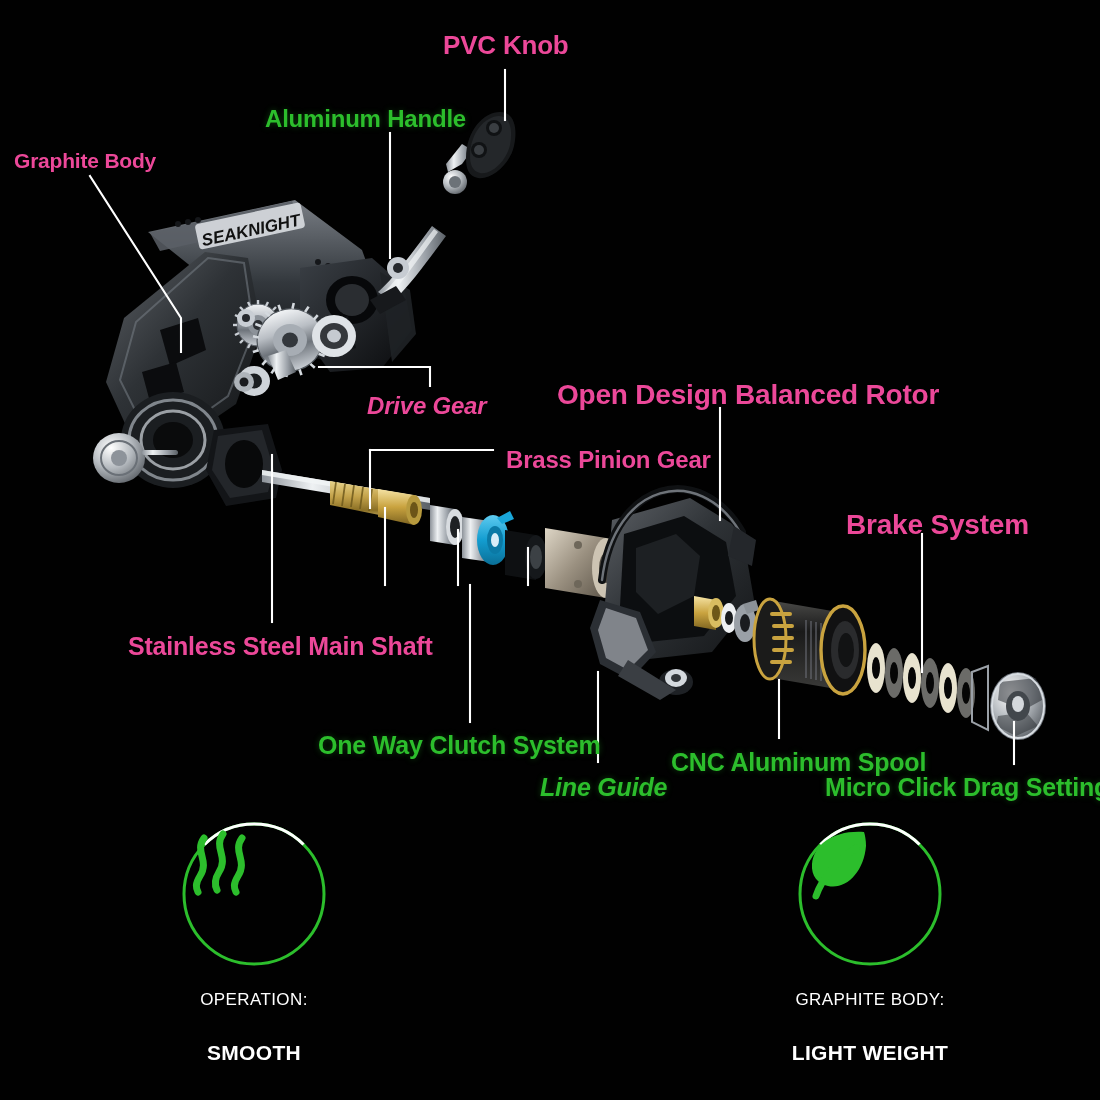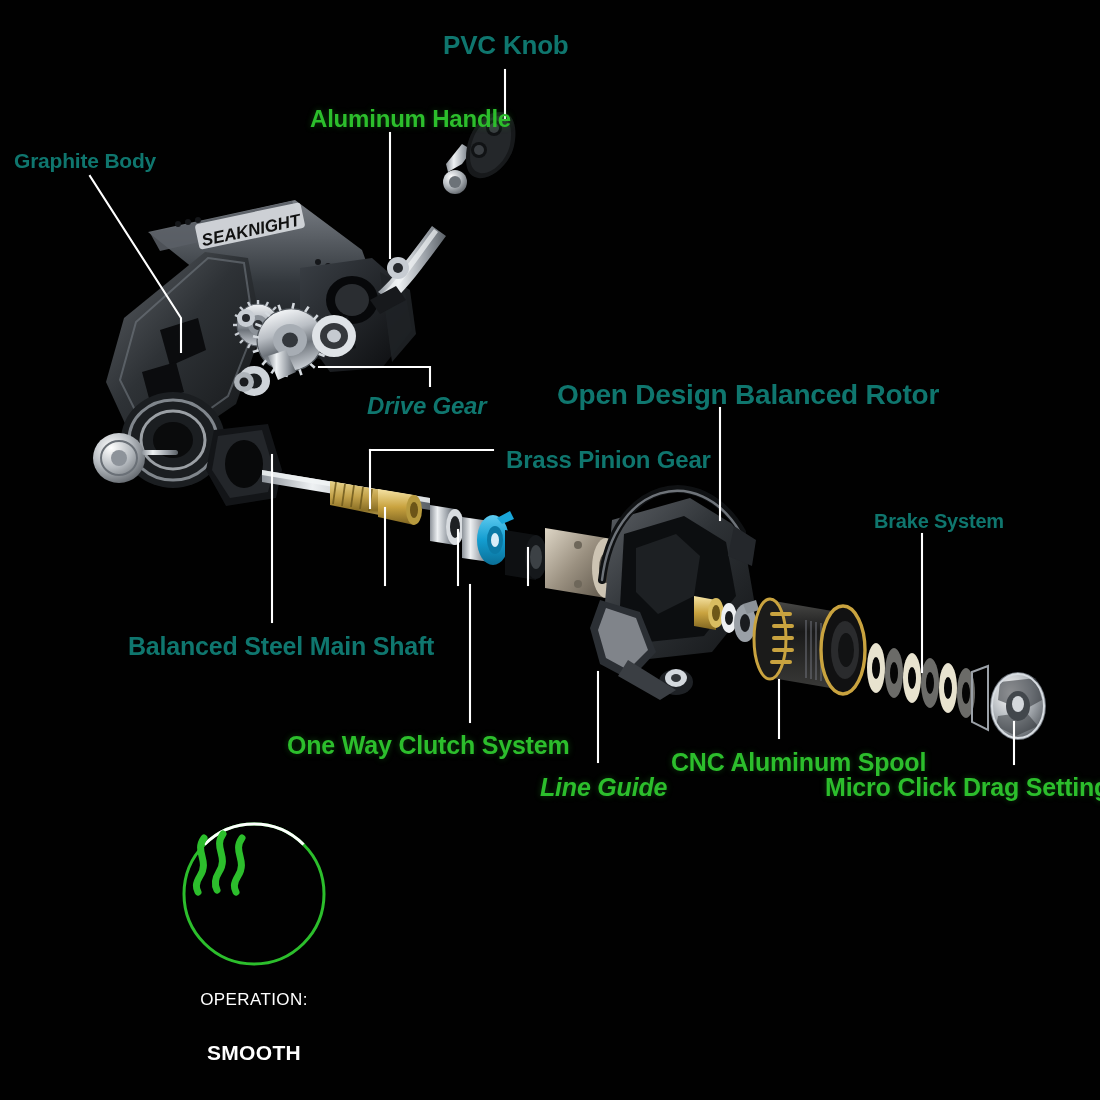--- a/index.html
+++ b/index.html
@@ -13,21 +13,21 @@
 
   
   #art{position:absolute;left:0;top:0;width:1100px;height:1100px;}
 
   
   .lbl{
     position:absolute;white-space:nowrap;
     font-weight:700;letter-spacing:-0.2px;
     line-height:1;
   }
-  .lbl.white{color:#0f766e;}
+  .lbl.white{color:#ec4899;}
   .lbl.green{color:#2cbe2c;text-shadow:0 0 6px rgba(44,190,44,.35);}
 
   
   #leaders{position:absolute;left:0;top:0;width:1100px;height:1100px;pointer-events:none;}
 
   
   #badges{position:absolute;left:0;top:812px;width:884px;height:288px;}
   .badge{position:absolute;top:0;width:300px;text-align:center;}
   .badge .ring{
     position:relative;width:148px;height:148px;margin:8px auto 0;
@@ -389,28 +389,28 @@
         <polyline points="528,548 528,585"></polyline>
         <polyline points="470,585 470,722"></polyline>
         <polyline points="598,672 598,762"></polyline>
         <polyline points="779,680 779,738"></polyline>
         <polyline points="1014,722 1014,764"></polyline>
       </g>
   </svg>
 
   <div id="callout-layer">
       <div class="lbl white" style="left: 443px; top: 32px; font-size: 26px;">PVC Knob</div>
-      <div class="lbl green" style="left: 265px; top: 107px; font-size: 24px; margin-left: 45px;">Aluminum Handle</div>
+      <div class="lbl green" style="left: 265px; top: 107px; font-size: 24px;">Aluminum Handle</div>
       <div class="lbl white" style="left: 14px; top: 150px; font-size: 21px;">Graphite Body</div>
       <div class="lbl white" style="left: 367px; top: 394px; font-size: 24px; font-style: italic;">Drive Gear</div>
       <div class="lbl white" style="left: 557px; top: 381px; font-size: 28px;">Open Design Balanced Rotor</div>
       <div class="lbl white" style="left: 506px; top: 448px; font-size: 24px;">Brass Pinion Gear</div>
-      <div class="lbl white" style="left: 874px; top: 511px; font-size: 20px;">Brake System</div>
-      <div class="lbl white" style="left: 128px; top: 634px; font-size: 25px;">Balanced Steel Main Shaft</div>
-      <div class="lbl green" style="left: 287px; top: 733px; font-size: 25px;">One Way Clutch System</div>
+      <div class="lbl white" style="left: 846px; top: 511px; font-size: 28px;">Brake System</div>
+      <div class="lbl white" style="left: 128px; top: 634px; font-size: 25px;">Stainless Steel Main Shaft</div>
+      <div class="lbl green" style="left: 318px; top: 733px; font-size: 25px;">One Way Clutch System</div>
       <div class="lbl green" style="left: 540px; top: 775px; font-size: 25px; font-style: italic;">Line Guide</div>
       <div class="lbl green" style="left: 671px; top: 750px; font-size: 25px;">CNC Aluminum Spool</div>
       <div class="lbl green" style="left: 825px; top: 775px; font-size: 25px;">Micro Click Drag Setting</div>
     </div>
 
   <div id="badges">
 
     <div class="badge" style="left:104px;">
       <div class="ring">
         <svg width="148" height="148" viewBox="0 0 148 148">
@@ -425,15 +425,31 @@
               <path d="M62 18 C 52 32 68 40 58 56 C 53 64 54 68 56 72"></path>
             </g>
           </svg>
         </div>
       </div>
       <div class="cap">OPERATION:</div>
       <div class="cap2">SMOOTH</div>
     </div>
 
 
+    <div class="badge" style="left:720px;">
+      <div class="ring">
+        <svg width="148" height="148" viewBox="0 0 148 148">
+          <circle cx="74" cy="74" r="70" fill="none" stroke="#2cbe2c" stroke-width="3"></circle>
+          <path d="M 24.5 24.5 A 70 70 0 0 1 123.5 24.5" fill="none" stroke="#ffffff" stroke-width="3"></path>
+        </svg>
+        <div class="glyph">
+          <svg width="86" height="86" viewBox="0 0 86 86">
+            <path d="M68 12 C 38 10 18 24 16 44 C 15 56 22 64 32 66 C 50 70 68 52 70 26 C 70 20 69 15 68 12 Z" fill="#2cbe2c"></path>
+            <path d="M20 76 C 26 58 42 40 60 28" fill="none" stroke="#2cbe2c" stroke-width="7" stroke-linecap="round"></path>
+          </svg>
+        </div>
+      </div>
+      <div class="cap">GRAPHITE BODY:</div>
+      <div class="cap2">LIGHT WEIGHT</div>
+    </div>
 
   </div>
 </div>
 
 </body></html>

